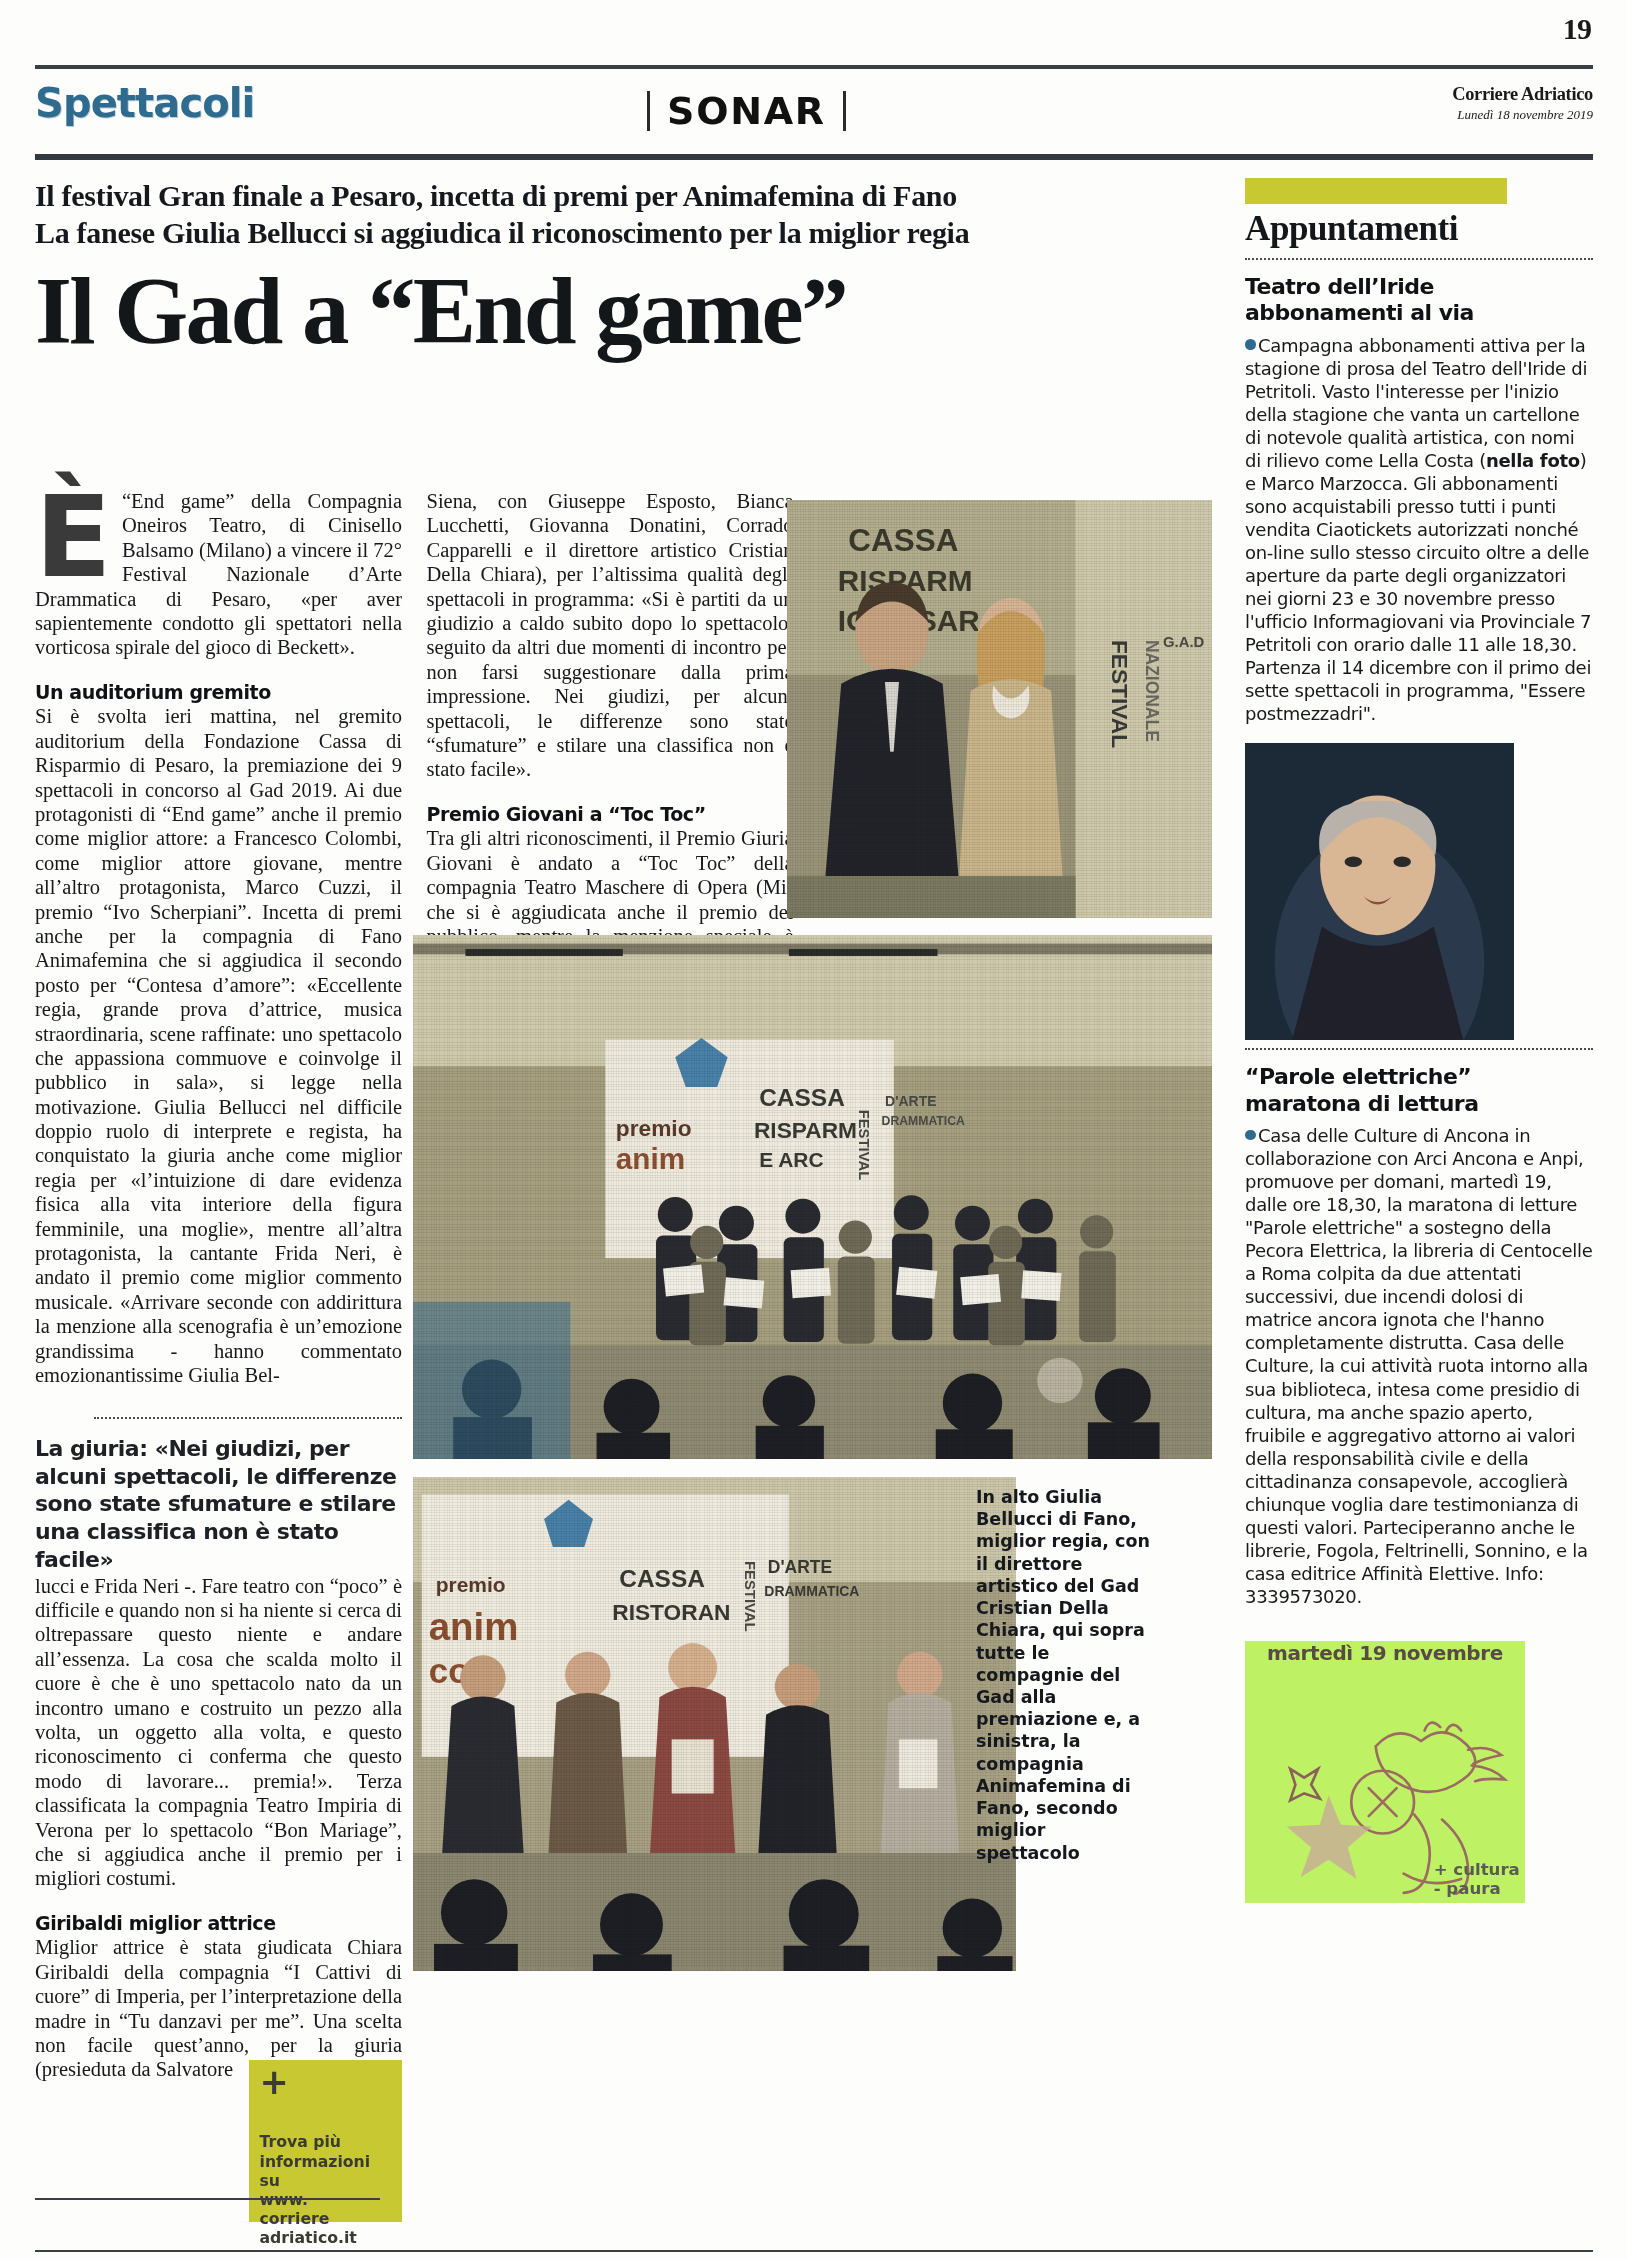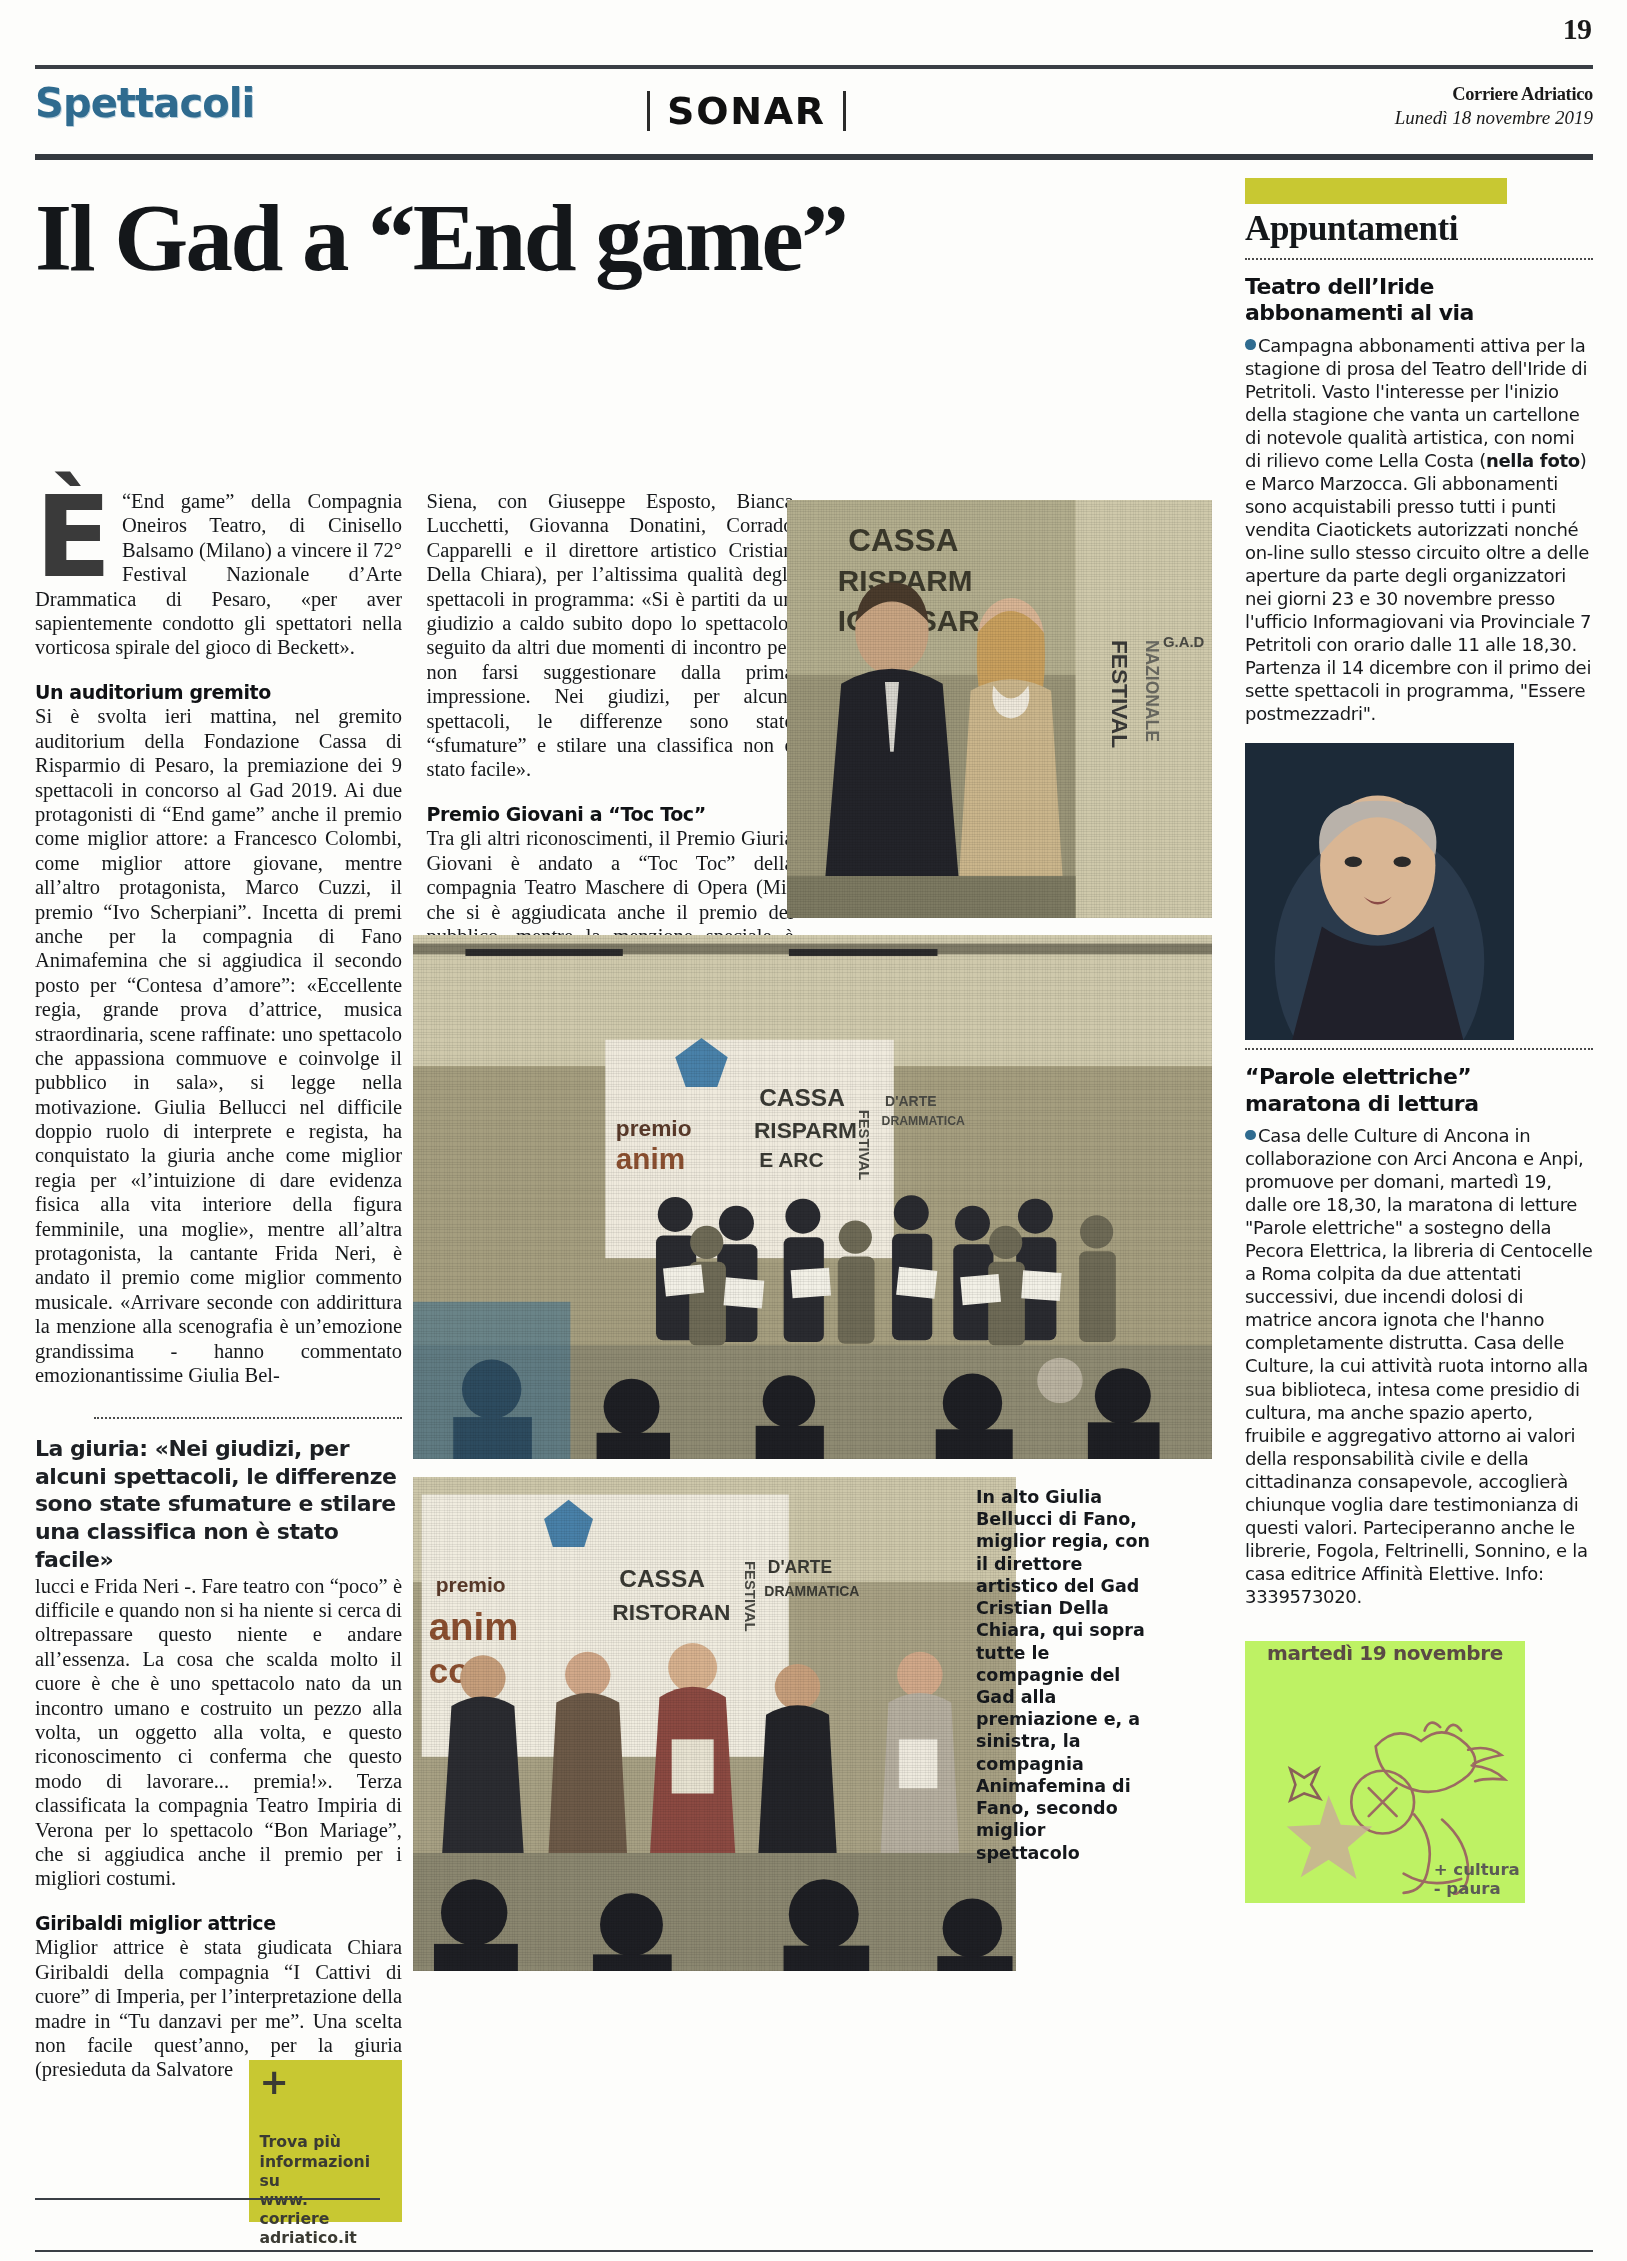--- a/index.html
+++ b/index.html
@@ -42,21 +42,21 @@
   .sonar-bar{width:2.6px;height:40px;background:#2b2b2b;}
   .sonar{
     font-family:"DejaVu Sans",sans-serif;
     font-weight:bold;font-size:38px;letter-spacing:1.7px;color:#111;
   }
   .paper-info{
     position:absolute;right:0;top:8.7px;text-align:right;
     font-family:"Liberation Serif",serif;
   }
   .paper-name{font-weight:bold;font-size:18.4px;letter-spacing:-0.3px;}
-  .paper-date{font-size:19px;font-style:italic;margin-top:2.6px;}
+  .paper-date{font-size:13px;font-style:italic;margin-top:2.6px;}
   .rule-under-mast{
     position:absolute;left:35px;right:35px;top:154px;
     height:6.1px;background:#34393f;
   }
   
   .article{
     position:absolute;left:35px;top:178px;width:1177px;
   }
   .kicker{
     font-family:"Liberation Serif",serif;
@@ -230,20 +230,24 @@
       <div class="sonar-bar"></div>
     </div>
     <div class="paper-info">
       <div class="paper-name">Corriere Adriatico</div>
       <div class="paper-date">Lunedì 18 novembre 2019</div>
     </div>
   </div>
   <div class="rule-under-mast"></div>
 
   <div class="article">
+    <div class="kicker">
+      <div>Il festival Gran finale a Pesaro, incetta di premi per Animafemina di Fano</div>
+      <div>La fanese Giulia Bellucci si aggiudica il riconoscimento per la miglior regia</div>
+    </div>
     <div class="headline">Il Gad a “End game”</div>
   </div>
 
   <div class="body-grid">
 
     <div class="col c1">
       <p class="body dropcap-para">
         <span class="dropcap">È</span><span>“End game” della Compagnia Oneiros Teatro, di Cinisello Balsamo (Milano) a vincere il 72° Festival Nazionale d’Arte Drammatica di Pesaro, «per aver sapientemente condotto gli spettatori nella vorticosa spirale del gioco di Beckett».</span>
       </p>
       <div class="subhead">Un auditorium gremito</div>

